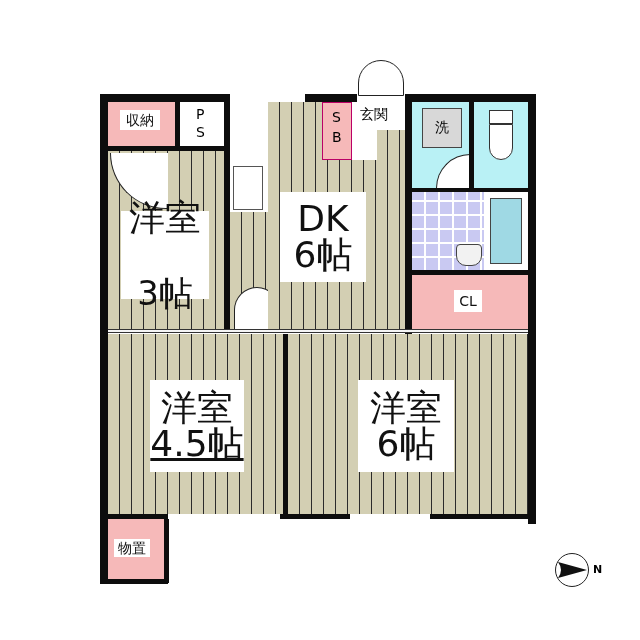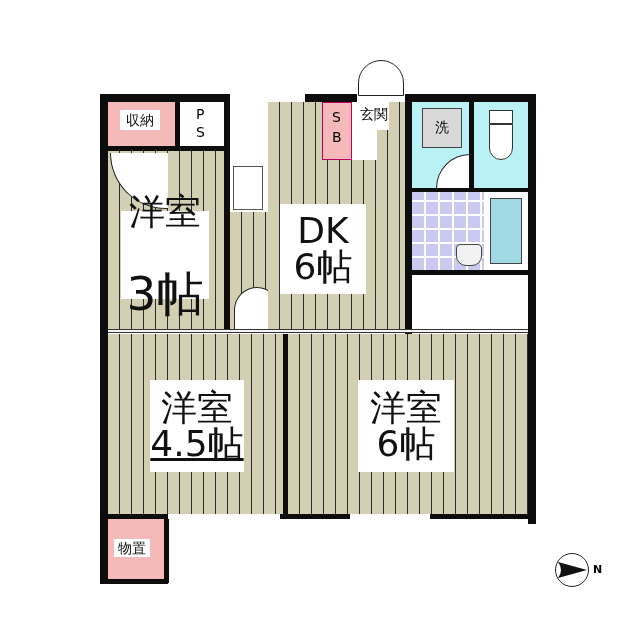--- a/index.html
+++ b/index.html
@@ -44,44 +44,44 @@
     <div class="abs small" style="left:16px;top:4px;">P</div>
     <div class="abs small" style="left:16px;top:22px;">S</div>
   </div>
   <div class="abs wall" style="left:224px;top:94px;width:6px;height:235px;"></div>
   <div class="abs wall" style="left:108px;top:146px;width:122px;height:5px;"></div>
 
   <div class="abs floor" style="left:108px;top:151px;width:116px;height:178px;">
     <div class="abs door-arc" style="left:2px;top:2px;width:58px;height:56px;border-radius:0 0 0 58px;border-top:none;border-right:none;"></div>
     <div class="abs label-box" style="left:13px;top:60px;width:88px;height:88px;">
       <span class="big" style="font-size:36px;">洋室</span>
-      <span class="big" style="font-size:47px;margin-top:40px;">3帖</span>
+      <span class="big" style="font-size:34px;margin-top:40px;">3帖</span>
     </div>
   </div>
 
   <div class="abs white" style="left:230px;top:102px;width:38px;height:180px;">
     <div class="abs" style="left:3px;top:64px;width:30px;height:44px;border:1px solid #555;background:#fff;"></div>
   </div>
   <div class="abs floor" style="left:230px;top:212px;width:38px;height:117px;">
     <div class="abs door-arc" style="left:4px;top:75px;width:46px;height:42px;border-radius:46px 46px 0 0;border-bottom:none;transform:scaleX(-1);"></div>
   </div>
 
   <div class="abs floor" style="left:268px;top:102px;width:137px;height:227px;">
-    <div class="abs label-box" style="left:12px;top:102px;width:86px;height:90px;">
+    <div class="abs label-box" style="left:12px;top:90px;width:86px;height:90px;">
       <span class="big" style="font-size:36px;">DK</span>
       <span class="big" style="font-size:36px;">6帖</span>
     </div>
   </div>
 
   <div class="abs pink" style="left:322px;top:102px;width:30px;height:58px;border:1px solid #b06;">
     <div class="abs small" style="left:9px;top:6px;">S</div>
     <div class="abs small" style="left:9px;top:26px;">B</div>
   </div>
 
-  <div class="abs white" style="left:352px;top:102px;width:37px;height:28px;">
+  <div class="abs white" style="left:352px;top:102px;width:53px;height:28px;">
     <div class="abs small" style="left:8px;top:4px;">玄関</div>
   </div>
   <div class="abs white" style="left:352px;top:130px;width:25px;height:30px;"></div>
   <div class="abs door-arc" style="left:358px;top:60px;width:46px;height:36px;border-radius:46px 46px 0 0;border-bottom:1px solid #222;"></div>
 
   <div class="abs wall" style="left:405px;top:94px;width:7px;height:240px;"></div>
 
   <div class="abs cyan" style="left:412px;top:102px;width:57px;height:86px;">
     <div class="abs" style="left:10px;top:6px;width:40px;height:40px;border:1px solid #444;background:#d8d8d8;display:flex;align-items:center;justify-content:center;">
       <span class="small">洗</span>
@@ -98,20 +98,23 @@
   <div class="abs wall" style="left:412px;top:188px;width:116px;height:4px;"></div>
 
   <div class="abs tile" style="left:412px;top:192px;width:72px;height:78px;">
     <div class="abs" style="left:44px;top:52px;width:26px;height:22px;border:1px solid #444;background:#f2f2f2;border-radius:4px 4px 10px 10px;"></div>
   </div>
   <div class="abs white" style="left:484px;top:192px;width:44px;height:78px;">
     <div class="abs" style="left:6px;top:6px;width:32px;height:66px;border:1px solid #444;background:#9fd9e4;"></div>
   </div>
   <div class="abs wall" style="left:412px;top:270px;width:116px;height:5px;"></div>
 
+  <div class="abs pink" style="left:412px;top:275px;width:116px;height:54px;">
+    <div class="abs label-box small" style="left:42px;top:15px;width:28px;height:22px;">CL</div>
+  </div>
 
   <div class="abs thin" style="left:108px;top:329px;width:420px;height:4px;background:#f5f5f5;border-top:1px solid #333;border-bottom:1px solid #333;"></div>
 
   <div class="abs floor" style="left:108px;top:334px;width:175px;height:180px;">
     <div class="abs label-box" style="left:42px;top:46px;width:94px;height:92px;">
       <span class="big" style="font-size:36px;">洋室</span>
       <span class="big" style="font-size:36px;text-decoration:underline;">4.5帖</span>
     </div>
   </div>
   <div class="abs wall" style="left:283px;top:334px;width:5px;height:182px;"></div>

